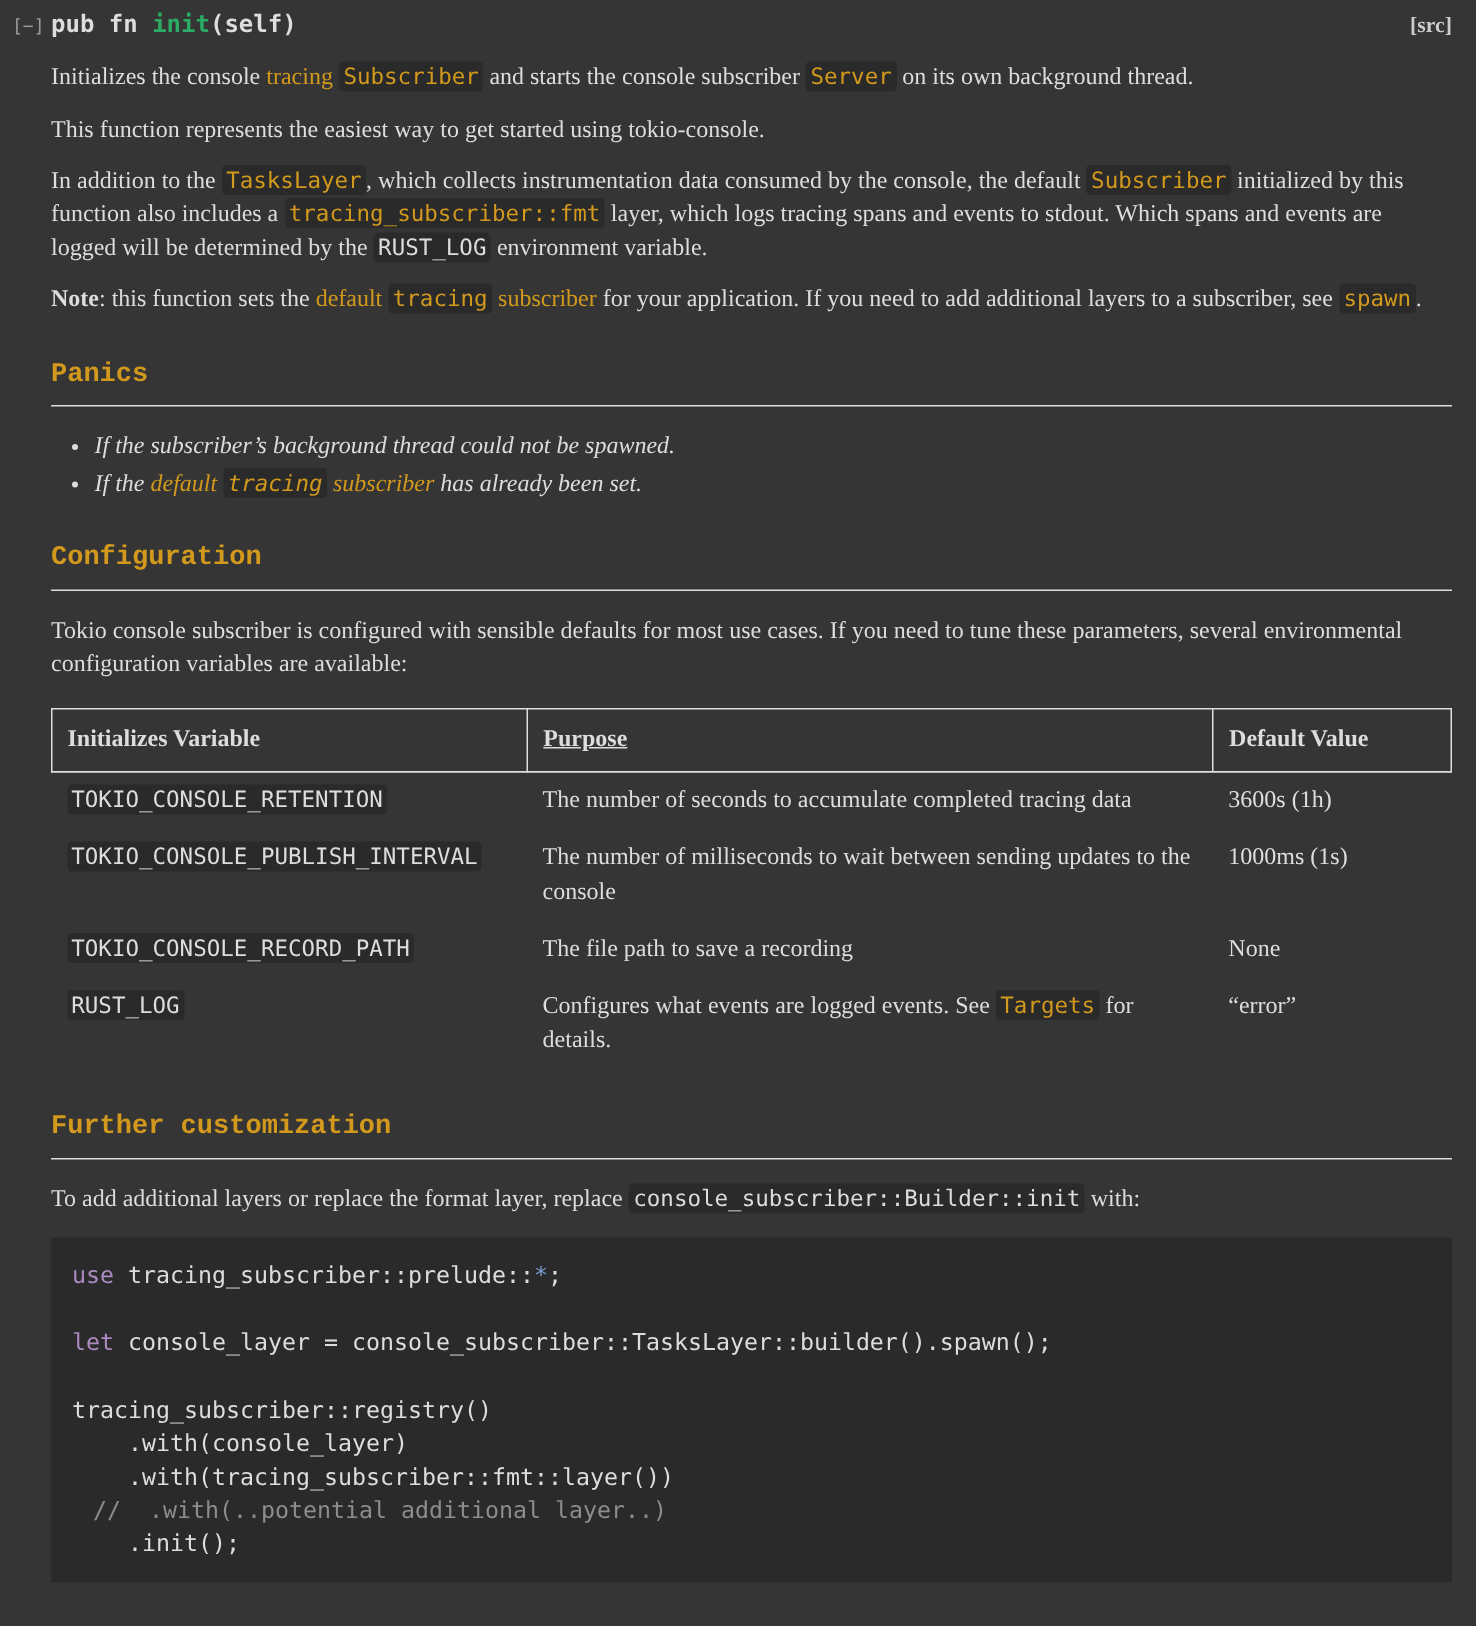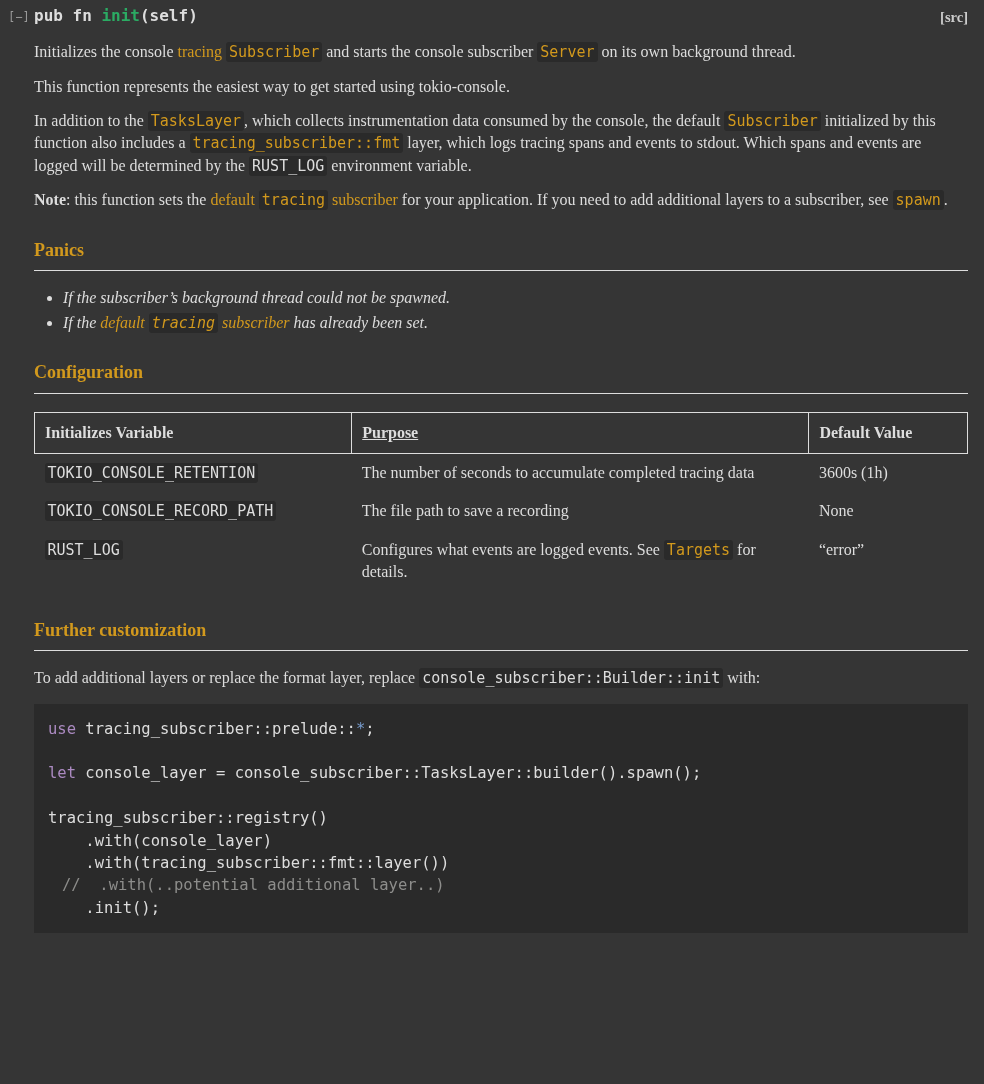--- a/index.html
+++ b/index.html
@@ -23,21 +23,21 @@
     color:#ddd;white-space:pre;line-height:1.2;
   }
   .sig-name{color:#2BAB63;}
   .srclink{font-family:"Liberation Serif",serif;font-size:14.5px;color:#ccc;text-decoration:none;cursor:pointer;margin-top:1px;font-weight:bold;}
 
   
   .docblock{margin-top:14px;}
   .docblock p{margin:0 0 12px 0;}
 
   .section-h{
-    font-family:Liberation Serif, serif;font-size:18px;font-weight:700;
+    font-family:Liberation Mono, monospace;font-size:18px;font-weight:700;
     color:#D2991D;margin:28px 0 0 0;padding-bottom:9px;border-bottom:1px solid #ddd;
     line-height:1.2;
   }
   .section-h .h-link{color:#D2991D;text-decoration:none;cursor:pointer;}
 
   ul.doc-list{margin:16px 0 0 0;padding-left:25px;}
   ul.doc-list li{margin:0 0 2px 4px;font-style:italic;}
   .after-h{margin-top:16px !important;}
 
   
@@ -88,34 +88,40 @@
       <p><span class="seg-p">In addition to the </span><span class="seg-ac">TasksLayer</span><span class="seg-p">, which collects instrumentation data consumed by the console, the default </span><span class="seg-ac">Subscriber</span><span class="seg-p"> initialized by this function also includes a </span><span class="seg-ac">tracing_subscriber::fmt</span><span class="seg-p"> layer, which logs tracing spans and events to stdout. Which spans and events are logged will be determined by the </span><span class="seg-c">RUST_LOG</span><span class="seg-p"> environment variable.</span></p>
       <p><span class="seg-b">Note</span><span class="seg-p">: this function sets the </span><span class="seg-a">default</span><span class="seg-p"> </span><span class="seg-ac">tracing</span><span class="seg-p"> </span><span class="seg-a">subscriber</span><span class="seg-p"> for your application. If you need to add additional layers to a subscriber, see </span><span class="seg-ac">spawn</span><span class="seg-p">.</span></p>
 
       <h1 class="section-h"><a class="h-link">Panics</a></h1>
       <ul class="doc-list">
         <li><span class="seg-p">If the subscriber’s background thread could not be spawned.</span></li>
         <li><span class="seg-p">If the </span><span class="seg-a">default</span><span class="seg-p"> </span><span class="seg-ac">tracing</span><span class="seg-p"> </span><span class="seg-a">subscriber</span><span class="seg-p"> has already been set.</span></li>
       </ul>
 
       <h1 class="section-h"><a class="h-link">Configuration</a></h1>
+      <p class="after-h"><span class="seg-p">Tokio console subscriber is configured with sensible defaults for most use cases. If you need to tune these parameters, several environmental configuration variables are available:</span></p>
 
       <table class="cfg">
         <thead>
           <tr>
             <th class="col-env">Initializes Variable</th>
             <th class="col-purpose">Purpose</th>
             <th class="col-default">Default Value</th>
           </tr>
         </thead>
         <tbody>
           <tr>
             <td><span class="seg-c">TOKIO_CONSOLE_RETENTION</span></td>
             <td><span class="seg-p">The number of seconds to accumulate completed tracing data</span></td>
             <td><span class="seg-p">3600s (1h)</span></td>
+          </tr>
+          <tr>
+            <td><span class="seg-c">TOKIO_CONSOLE_PUBLISH_INTERVAL</span></td>
+            <td><span class="seg-p">The number of milliseconds to wait between sending updates to the console</span></td>
+            <td><span class="seg-p">1000ms (1s)</span></td>
           </tr>
           <tr>
             <td><span class="seg-c">TOKIO_CONSOLE_RECORD_PATH</span></td>
             <td><span class="seg-p">The file path to save a recording</span></td>
             <td><span class="seg-p">None</span></td>
           </tr>
           <tr>
             <td><span class="seg-c">RUST_LOG</span></td>
             <td><span class="seg-p">Configures what events are logged events. See </span><span class="seg-ac">Targets</span><span class="seg-p"> for details.</span></td>
             <td><span class="seg-p">“error”</span></td>

